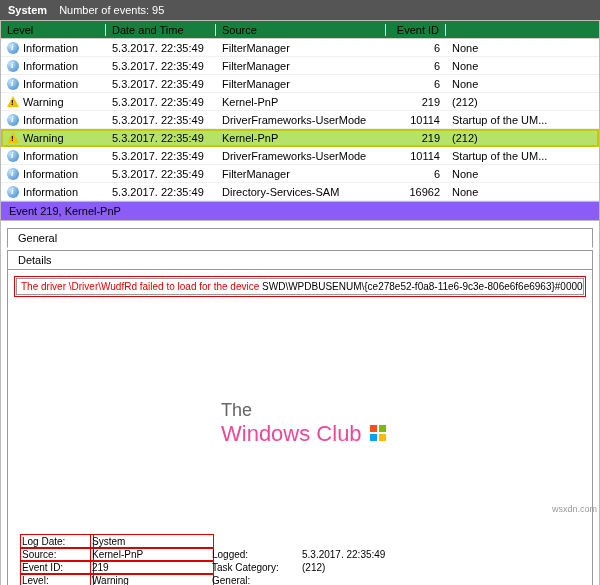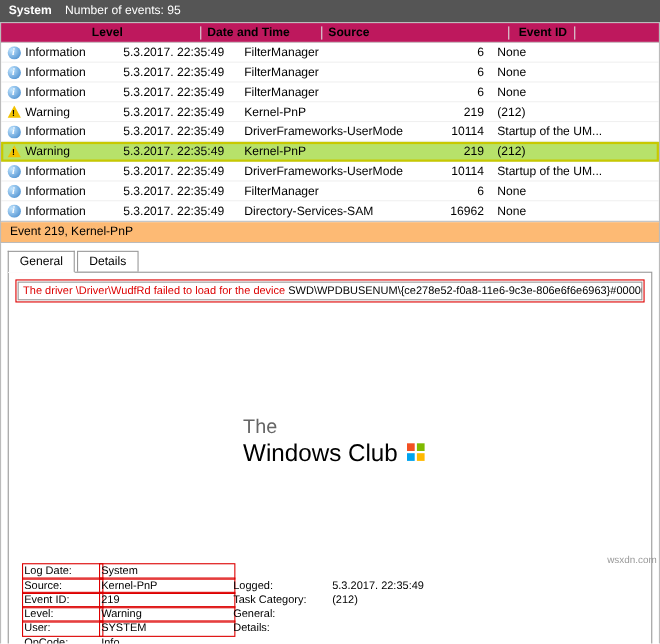--- a/index.html
+++ b/index.html
@@ -3,51 +3,51 @@
 <meta charset="utf-8">
 <style>
 * { box-sizing: border-box; margin: 0; padding: 0; font-family: "Segoe UI", Tahoma, sans-serif; }
 body { width: 600px; height: 585px; background: #fff; font-size: 11px; color: #000; overflow: hidden; position: relative; }
 
 .titlebar { background: #555; color: #fff; height: 20px; display: flex; align-items: center; padding: 0 8px; gap: 12px; font-size: 11px; }
 .titlebar .title { font-weight: 600; }
 
 .grid-area { border: 1px solid #bbb; }
 .grid-header, .grid-row { display: flex; height: 18px; align-items: center; }
-.grid-header { background: #be185d; border-bottom: 1px solid #ccc; font-weight: 700; justify-content: center; }
+.grid-header { background: #15803d; border-bottom: 1px solid #ccc; font-weight: 400; }
 .grid-header .col { border-right: 1px solid #ddd; }
 .col { padding: 0 6px; overflow: hidden; white-space: nowrap; text-overflow: ellipsis; }
 .c-level { width: 105px; display: flex; align-items: center; gap: 4px; }
 .c-date  { width: 110px; }
 .c-src   { width: 170px; }
 .c-id    { width: 60px; text-align: right; }
 .c-cat   { width: 130px; }
 .grid-row { border-bottom: 1px solid #f0f0f0; }
 .grid-row.sel { background: #b7e26a; outline: 2px solid #c8c800; outline-offset: -2px; }
 
 .ico { width: 12px; height: 12px; display: inline-block; }
 .ico-info { border-radius: 50%; background: radial-gradient(circle at 30% 30%, #bfe4ff, #3b82c7); position: relative; }
 .ico-info::after { content: "i"; color: #fff; font: italic bold 9px serif; position: absolute; left: 4px; top: 0; }
 .ico-warn { width: 0; height: 0; border-left: 6px solid transparent; border-right: 6px solid transparent; border-bottom: 11px solid #f2c200; position: relative; }
 .ico-warn::after { content: "!"; color: #000; font: bold 8px sans-serif; position: absolute; left: -2px; top: 2px; }
 
-.detail-hdr { background: #fdba74; border: 1px solid #bbb; border-top: none; padding: 3px 8px; font-size: 11px; }
+.detail-hdr { background: #8b5cf6; border: 1px solid #bbb; border-top: none; padding: 3px 8px; font-size: 11px; }
 
 .detail-pane { border: 1px solid #bbb; border-top: none; height: 390px; position: relative; background: #fff; }
-.tabs { display: flex; padding: 6px 6px 0 6px; gap: 2px; }
+.tabs { display: flex; padding: 6px 6px 0 6px; gap: 2px; flex-direction: column; }
 .tab { padding: 3px 10px; border: 1px solid #999; background: #fff; font-size: 11px; position: relative; top: 1px; }
 .tab.active { border-bottom: 1px solid #fff; z-index: 2; }
 .tabbody { border: 1px solid #999; margin: 0 6px 6px 6px; height: 350px; position: relative; background: #fff; }
 
 .msgbox { margin: 8px; border: 1px solid #999; padding: 2px 4px; font-size: 10px; white-space: nowrap; overflow: hidden; }
 .msg-hl { color: #d00; }
 
 .wm { position: absolute; left: 213px; top: 130px; text-align: left; }
 .wm .t1 { font-size: 18px; color: #666; }
-.wm .t2 { font-size: 22px; color: #000000; font-weight: 400; }
+.wm .t2 { font-size: 22px; color: #ec4899; font-weight: 400; }
 .wm-logo { display: inline-block; width: 18px; height: 18px; position: relative; margin-left: 2px; top: 2px;}
 .wm-logo span { position:absolute; width:7px; height:7px; }
 .wm-logo .a{ background:#f25022; left:0; top:0;} .wm-logo .b{ background:#7fba00; left:9px; top:0;}
 .wm-logo .c{ background:#00a4ef; left:0; top:9px;} .wm-logo .d{ background:#ffb900; left:9px; top:9px;}
 
 .props { position: absolute; left: 6px; bottom: 0; right: 6px; padding: 6px 8px; display: grid; grid-template-columns: 70px 120px 90px 160px; row-gap: 2px; font-size: 10px; }
 .props .lab { font-weight: 400; }
 .redbox { outline: 1px solid #d00; outline-offset: 1px; }
 
 .srcmark { position: absolute; right: 2px; bottom: 96px; font-size: 9px; color: #999; }

